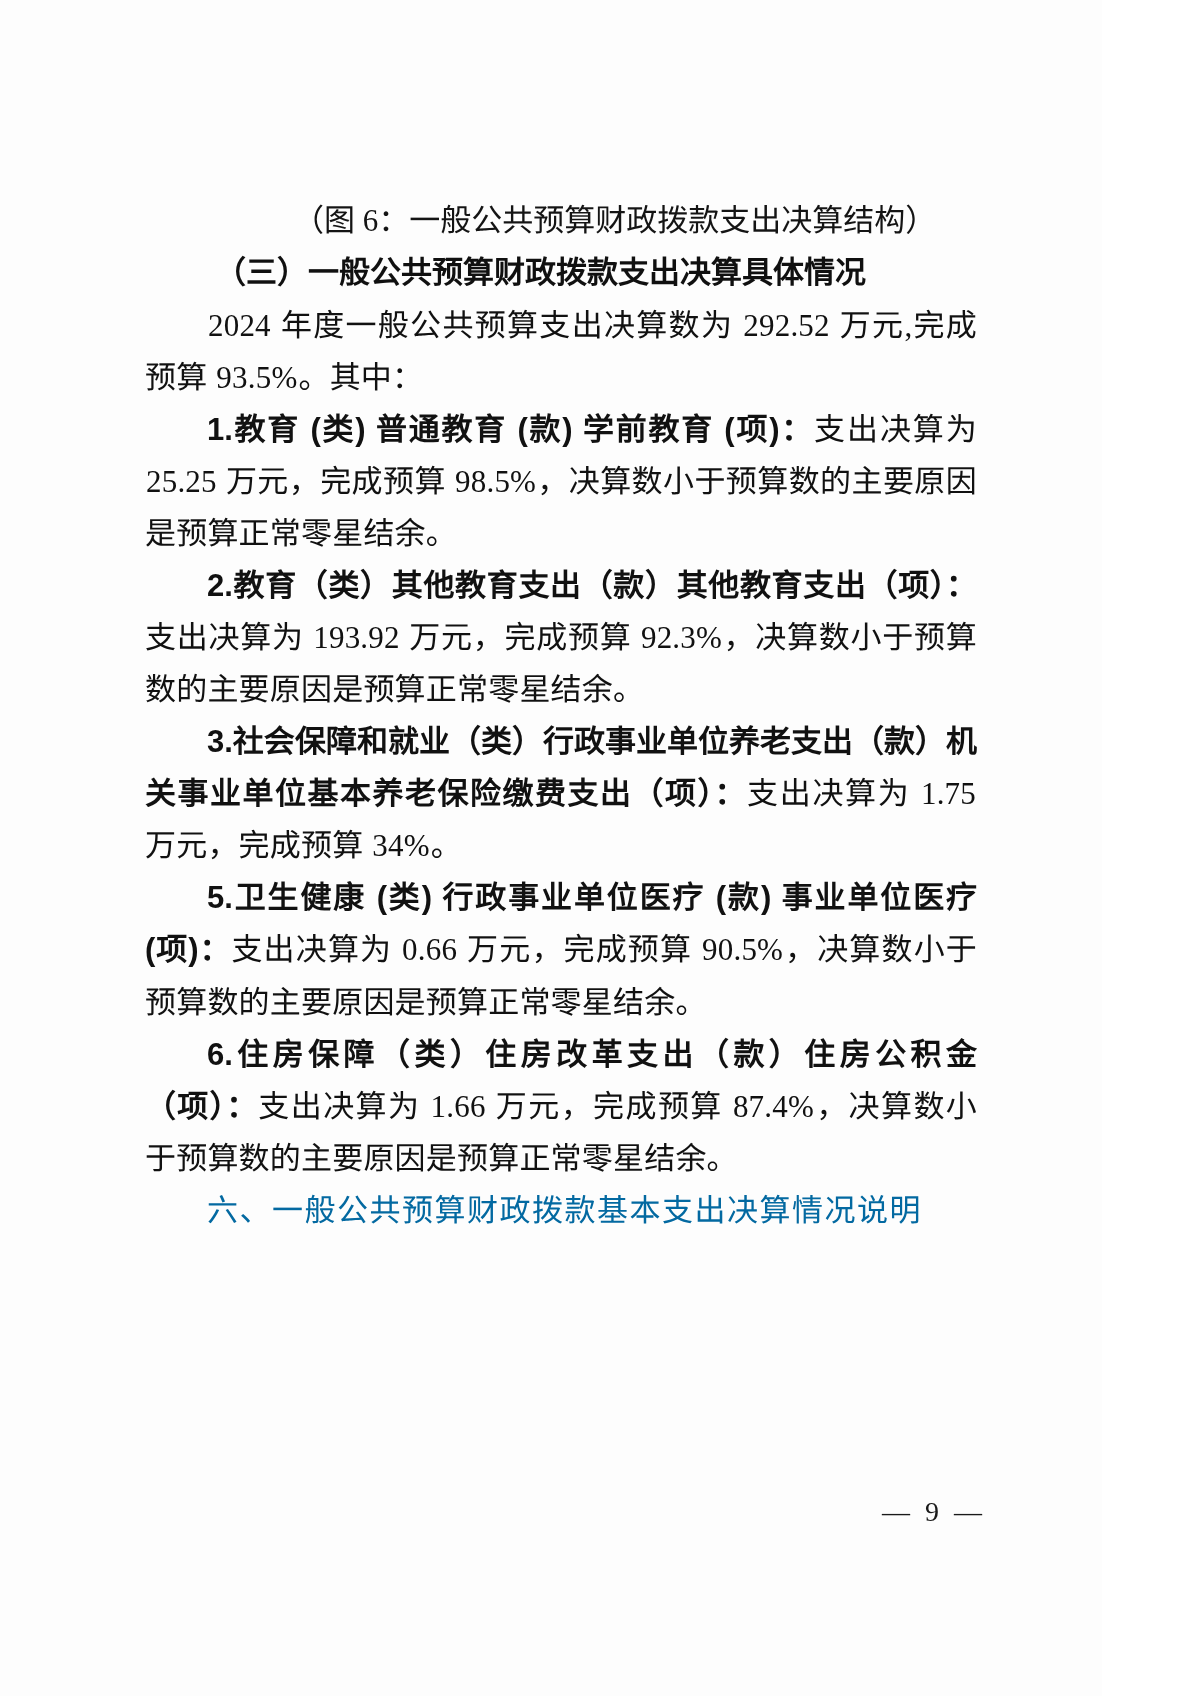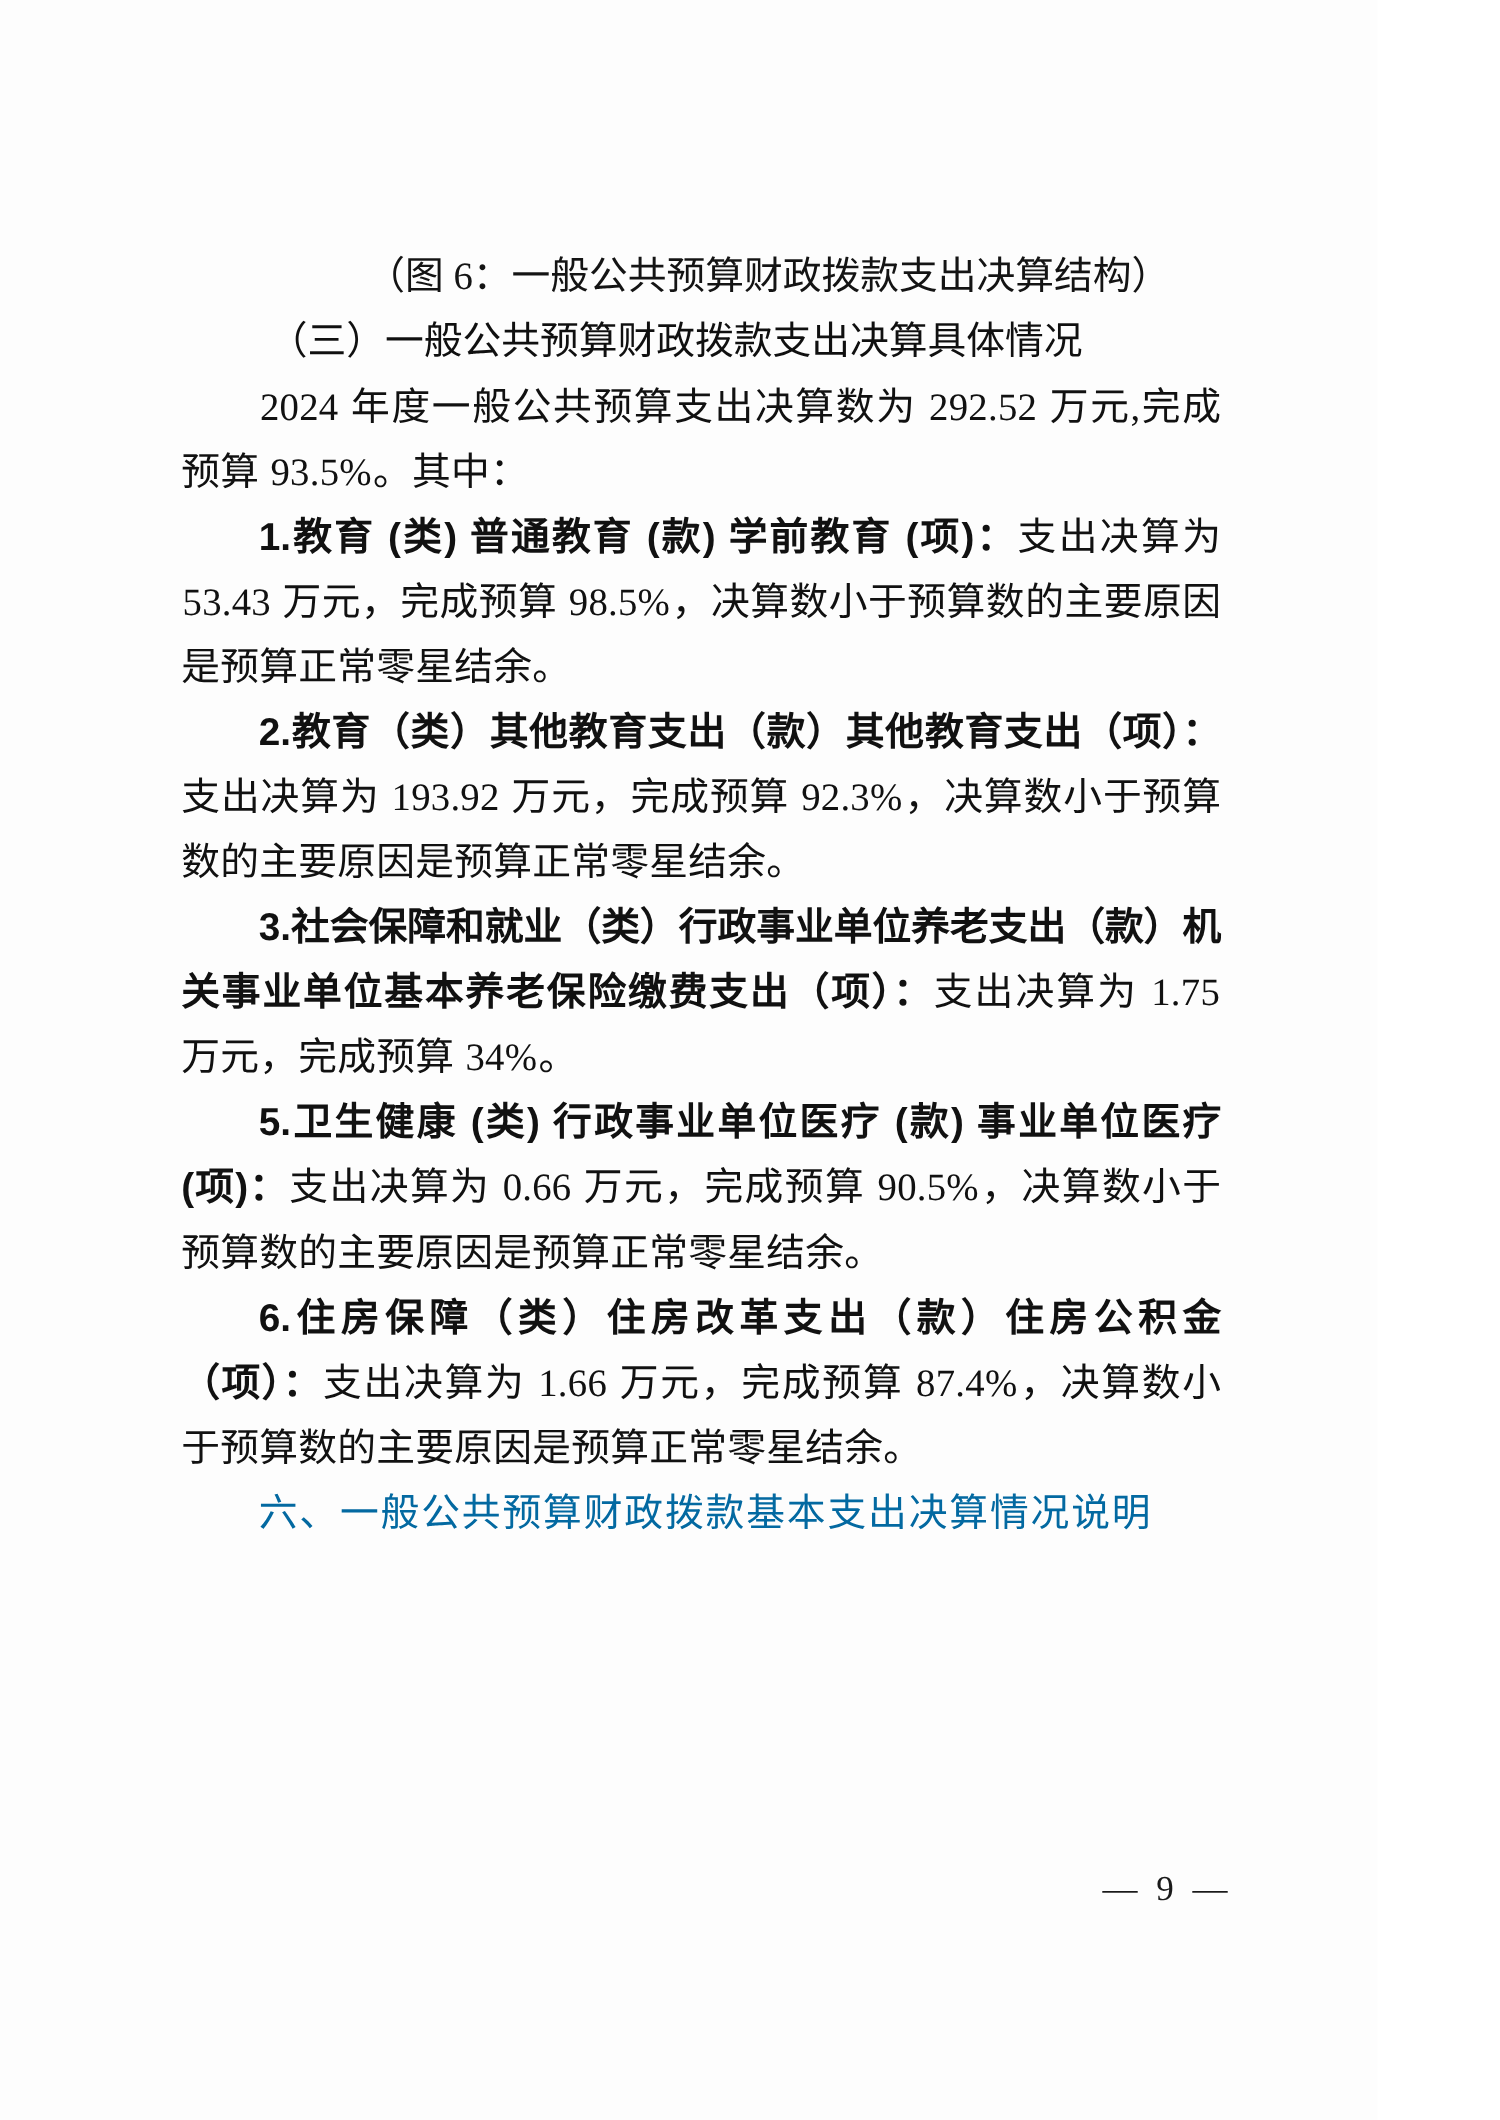--- a/index.html
+++ b/index.html
@@ -54,21 +54,21 @@
     color: #141414;
     white-space: nowrap;
   }
 
   
   .subhead {
     font-size: 31px;
     line-height: 1.72;
     margin: 0;
     padding-left: 70px;
-    font-weight: 400;
+    font-weight: 700;
     color: #101010;
     white-space: nowrap;
   }
 
   
   .b {
     font-family: "Liberation Sans", "DejaVu Sans", sans-serif;
     font-weight: bold;
     letter-spacing: 0px;
   }
@@ -105,21 +105,21 @@
 
 <div class="page">
   <div class="content">
 
     <p class="fig-caption">（图 6：一般公共预算财政拨款支出决算结构）</p>
 
     <p class="subhead">（三）一般公共预算财政拨款支出决算具体情况</p>
 
     <p class="para indent"><span class="num">2024</span> <span>年度一般公共预算支出决算数为</span> <span class="num">292.52</span> <span>万元,完成预算</span> <span class="num">93.5%</span><span>。其中：</span></p>
 
-    <p class="para indent"><span class="b">1.</span><span class="b">教育 (类) 普通教育 (款) 学前教育 (项)</span><span class="b">：</span><span>支出决算为</span> <span class="num">53.43</span> <span>万元，完成预算</span> <span class="num">98.5%</span><span>，决算数小于预算数的主要原因是预算正常零星结余。</span></p>
+    <p class="para indent"><span class="b">1.</span><span class="b">教育 (类) 普通教育 (款) 学前教育 (项)</span><span class="b">：</span><span>支出决算为</span> <span class="num">25.25</span> <span>万元，完成预算</span> <span class="num">98.5%</span><span>，决算数小于预算数的主要原因是预算正常零星结余。</span></p>
 
     <p class="para indent"><span class="b">2.</span><span class="b">教育（类）其他教育支出（款）其他教育支出（项）</span><span class="b">：</span><span>支出决算为</span> <span class="num">193.92</span> <span>万元，完成预算</span> <span class="num">92.3%</span><span>，决算数小于预算数的主要原因是预算正常零星结余。</span></p>
 
     <p class="para indent"><span class="b">3.</span><span class="b">社会保障和就业（类）行政事业单位养老支出（款）机关事业单位基本养老保险缴费支出（项）</span><span class="b">：</span><span>支出决算为</span> <span class="num">1.75</span> <span>万元，完成预算</span> <span class="num">34%</span><span>。</span></p>
 
 
     <p class="para indent"><span class="b">5.</span><span class="b">卫生健康 (类) 行政事业单位医疗 (款) 事业单位医疗 (项)</span><span class="b">：</span><span>支出决算为</span> <span class="num">0.66</span> <span>万元，完成预算</span> <span class="num">90.5%</span><span>，决算数小于预算数的主要原因是预算正常零星结余。</span></p>
 
     <p class="para indent"><span class="b">6.</span><span class="b">住房保障（类）住房改革支出（款）住房公积金（项）</span><span class="b">：</span><span>支出决算为</span> <span class="num">1.66</span> <span>万元，完成预算</span> <span class="num">87.4%</span><span>，决算数小于预算数的主要原因是预算正常零星结余。</span></p>
 

